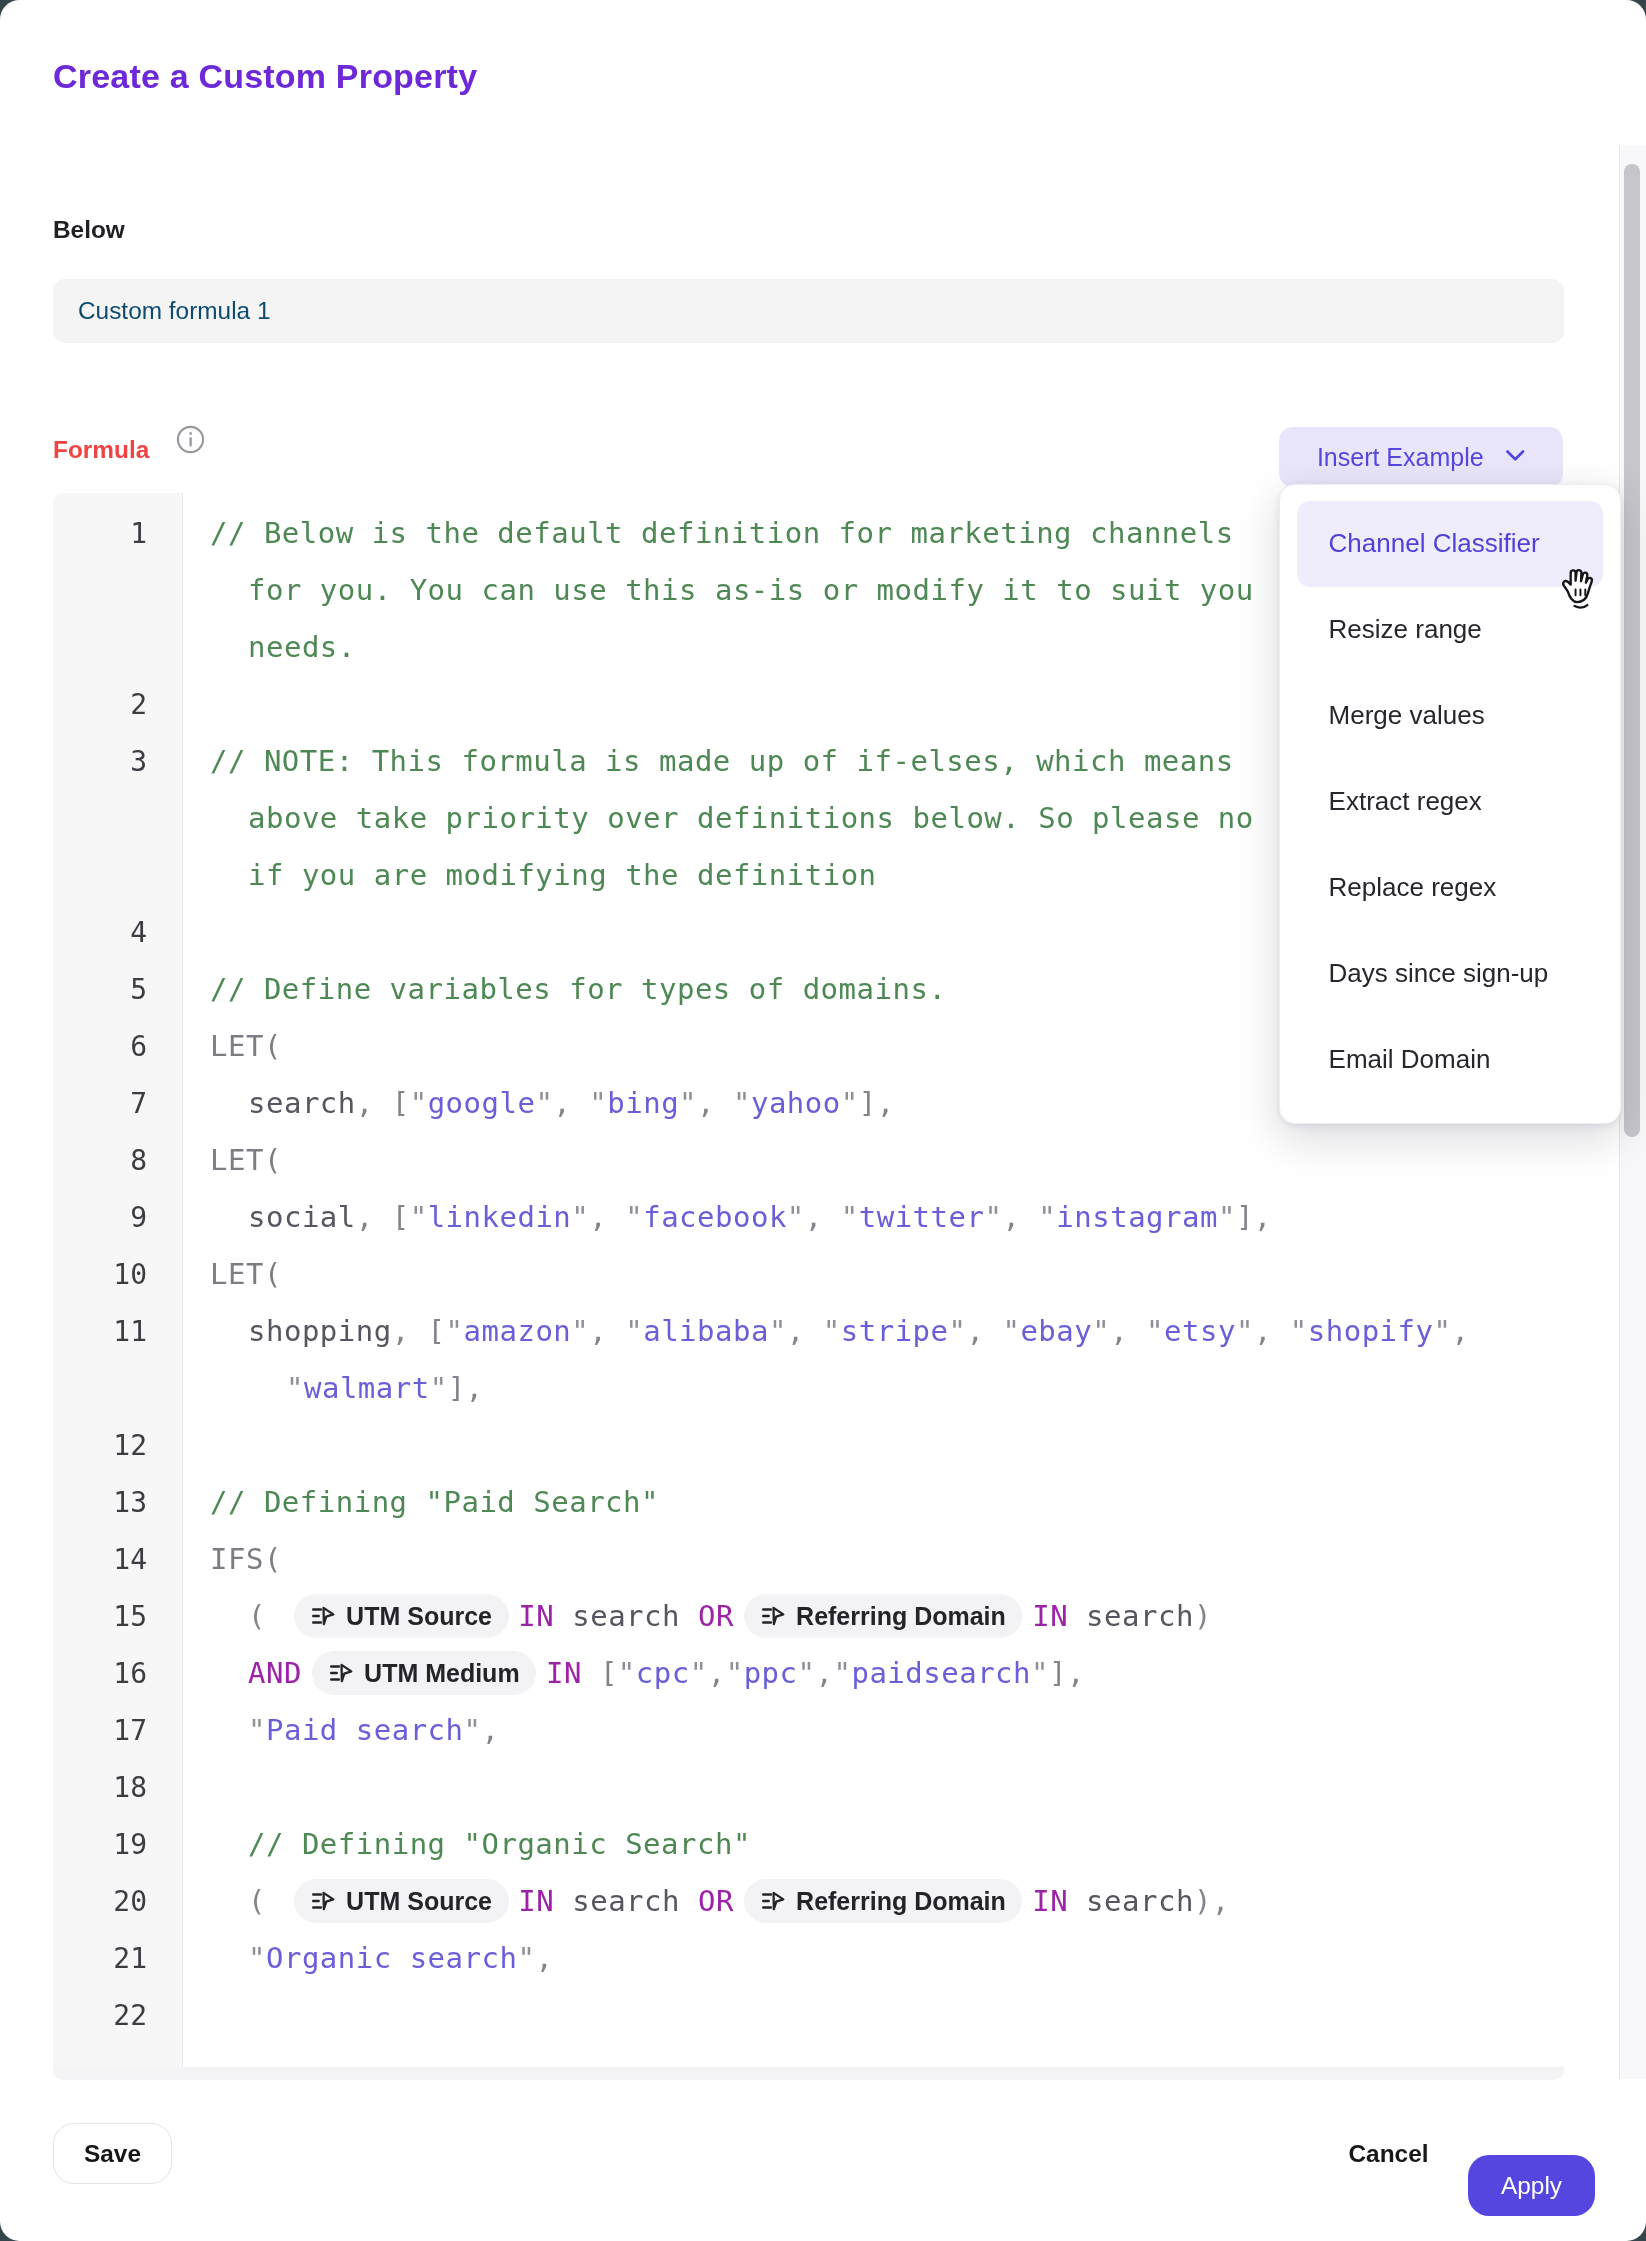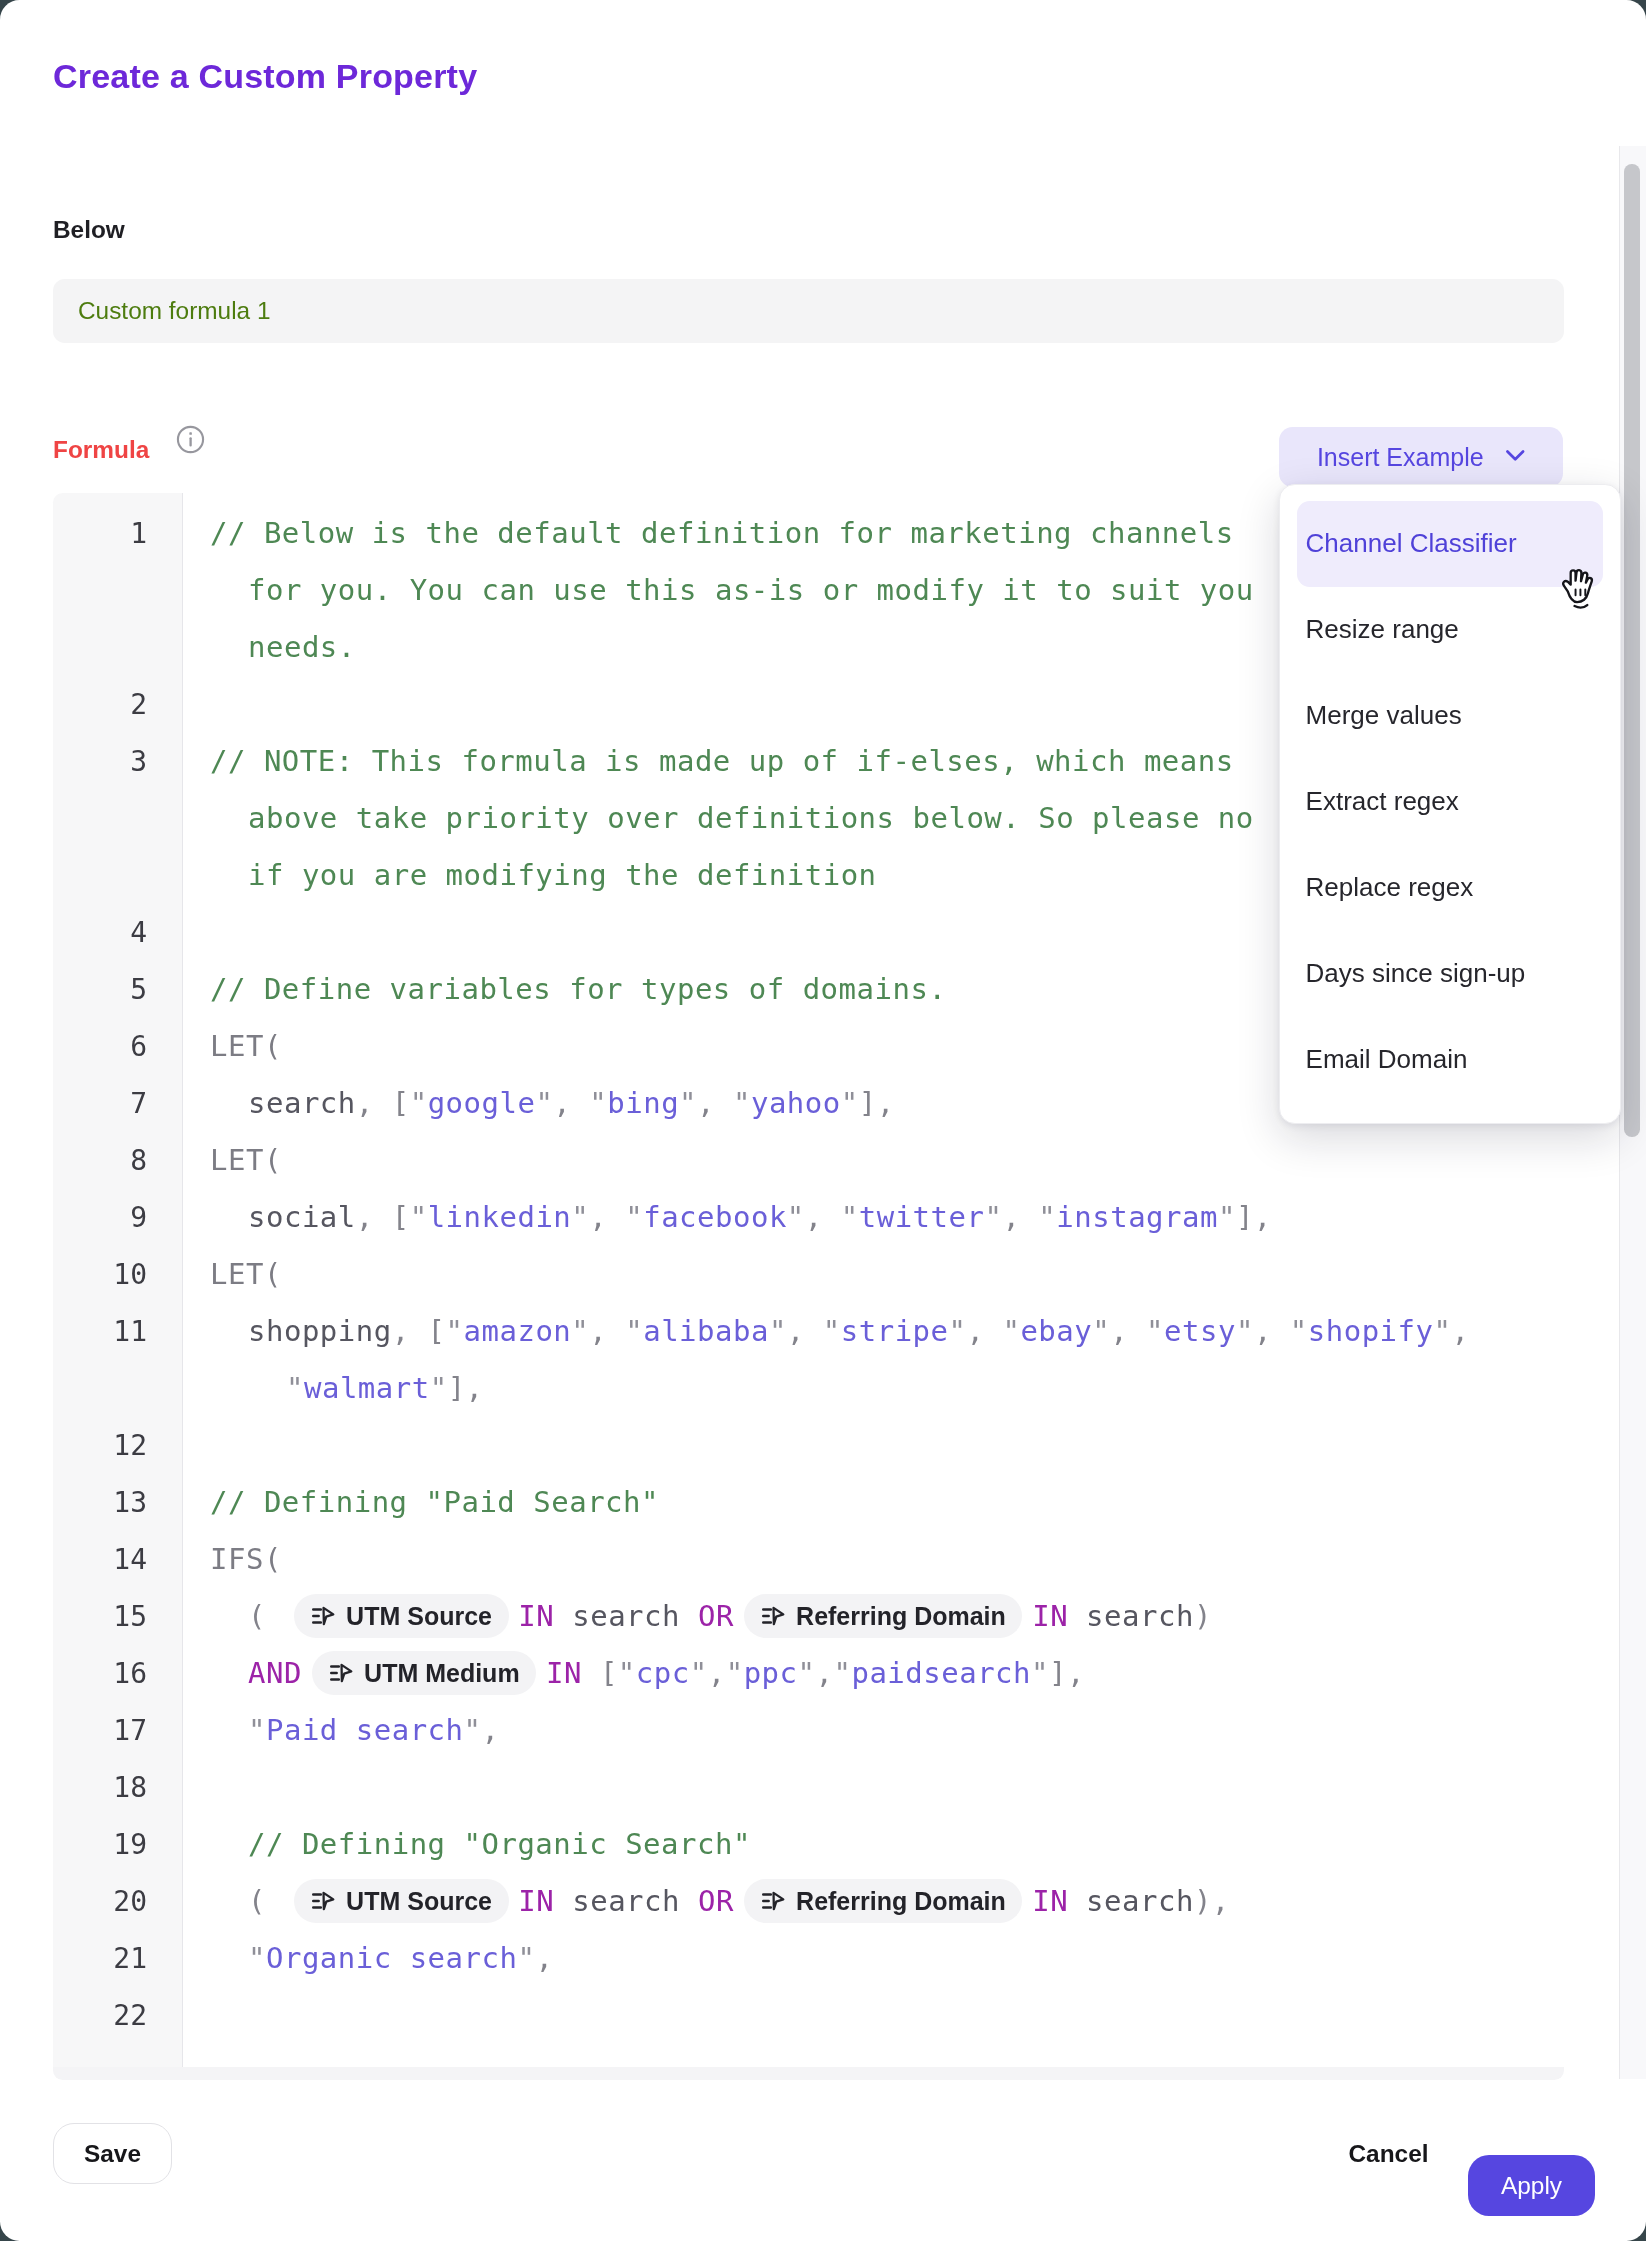--- a/index.html
+++ b/index.html
@@ -12,21 +12,21 @@
   }
   *{margin:0;padding:0;box-sizing:border-box;}
   html,body{width:1646px;height:2241px;}
   body{background:var(--backdrop);font-family:"Liberation Sans",sans-serif;position:relative;overflow:hidden;}
   .modal{position:absolute;inset:0;background:#ffffff;border-radius:19.5px;overflow:hidden;}
 
   .dialog-title{position:absolute;left:53px;top:57px;font-size:34px;font-weight:700;color:#6d28d9;letter-spacing:0.2px;}
 
   .name-label{position:absolute;left:53px;top:216px;font-size:24.4px;font-weight:700;color:#1f1f24;}
   .name-input{position:absolute;left:53px;top:279px;width:1511px;height:64px;background:#f4f4f5;border-radius:11.7px;
-    font-size:24.4px;color:#4d7c0f;line-height:64px;padding:0 25px;}
+    font-size:24.4px;color:#0c4a6e;line-height:64px;padding:0 25px;}
 
   .formula-label{position:absolute;left:53px;top:436px;font-size:24.4px;font-weight:700;color:#ef4444;}
   .info-icon{position:absolute;left:176px;top:425px;width:29px;height:29px;}
 
   .insert-btn{position:absolute;left:1279px;top:411px;width:284px;height:60px;background:var(--accent-bg);
     border:none;border-radius:13.7px;display:flex;align-items:center;justify-content:center;gap:21px;cursor:pointer;margin-top:16px;}
   .insert-btn .lbl{font-family:"Liberation Sans",sans-serif;font-size:25px;font-weight:500;color:var(--accent);}
 
   .editor{position:absolute;left:53px;top:493px;width:1511px;height:1587px;background:#fff;}
   .gutter{position:absolute;left:0;top:0;width:130px;height:1574px;background:var(--gutter);
@@ -42,21 +42,21 @@
   .ind0{padding-left:27px;} .ind1{padding-left:65px;} .ind2{padding-left:103px;align-items:flex-end;}
   .tk-c{color:var(--comment);} .tk-s{color:var(--string);} .tk-k{color:var(--keyword);}
   .tk-p{color:var(--punct);} .tk-f{color:var(--func);} .tk-i{color:var(--ident);}
   .tk-s::before,.tk-s::after{content:'"';color:var(--quote);}
   .chip{display:inline-flex;align-items:center;gap:9.8px;height:44px;padding:0 16.6px;margin:0 9.8px;
     background:var(--chip-bg);border-radius:22.4px;cursor:pointer;}
   .chip-label{font-family:"Liberation Sans",sans-serif;font-size:25px;font-weight:600;color:var(--chip-text);letter-spacing:0;}
 
   .menu{position:absolute;left:1279px;top:484px;width:342px;height:640px;background:#fff;border-radius:15.6px;
     border:1px solid #ededf0;box-shadow:0 13.7px 43px rgba(18,18,46,.16),0 2px 7.8px rgba(18,18,46,.08);padding:15.6px 16.6px;z-index:20;}
-  .menu-item{height:86px;display:flex;align-items:center;padding-left:9px;border-radius:12.7px;
+  .menu-item{height:86px;display:flex;align-items:center;padding-left:32px;border-radius:12.7px;
     font-size:26px;font-weight:500;color:#26262c;cursor:pointer;}
   .menu-item.active{background:var(--menu-hl);color:var(--accent-text);}
 
   .cursor-hand{position:absolute;left:1558px;top:566px;z-index:30;}
 
   .scroll-track{position:absolute;left:1619px;top:146px;width:27px;height:1933px;background:var(--scroll-track);
     border-left:1px solid #e8e8eb;z-index:5;}
   .scroll-thumb{position:absolute;left:1624px;top:164px;width:15.6px;height:973px;border-radius:7.8px;
     background:var(--scroll-thumb);z-index:6;}
 

